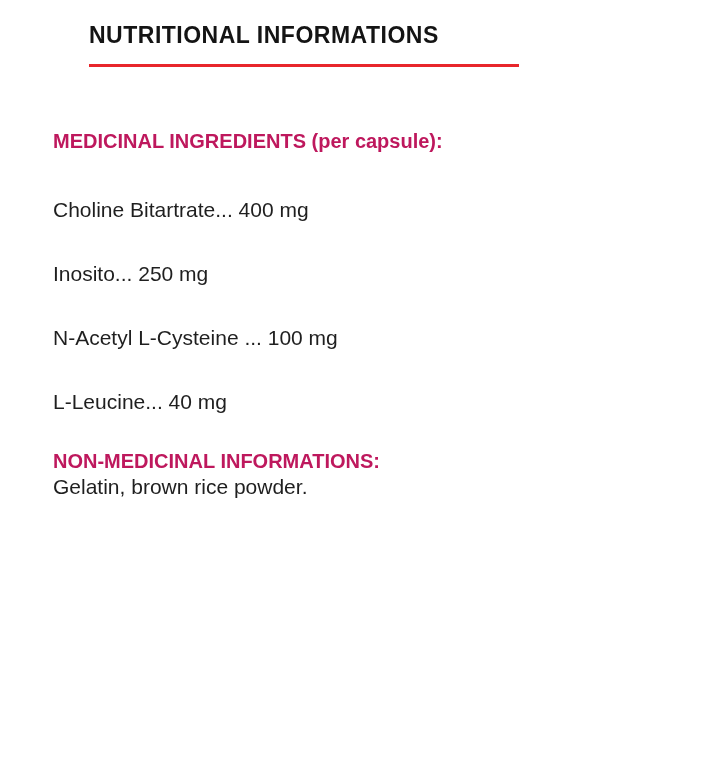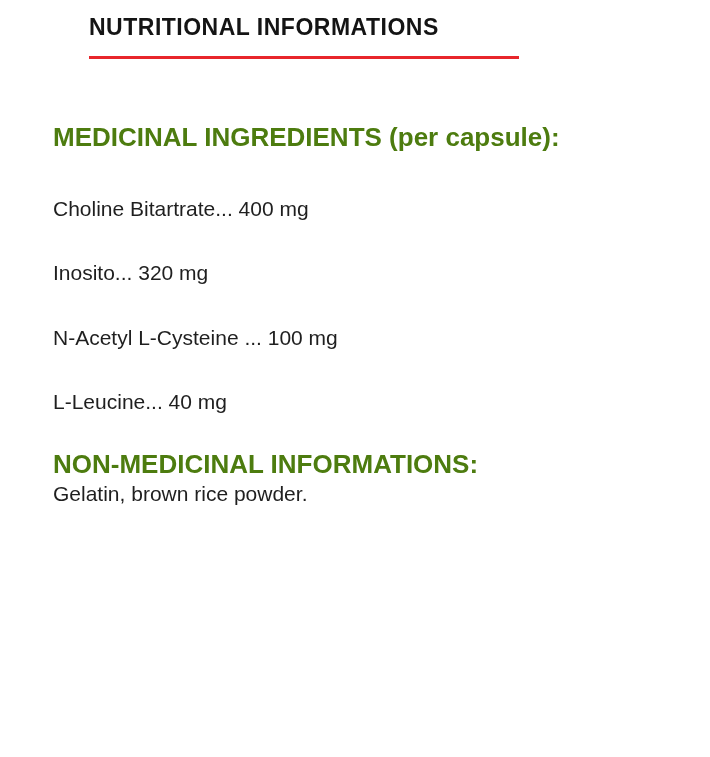--- a/index.html
+++ b/index.html
@@ -15,21 +15,21 @@
     overflow: hidden;
   }
   .page {
     position: relative;
     width: 710px;
     height: 757px;
     box-sizing: border-box;
     padding: 0;
   }
   .title-block {
-    padding-top: 14px;
+    padding-top: 22px;
     padding-left: 89px;
   }
   .title {
     font-size: 23px;
     font-weight: bold;
     letter-spacing: 0.5px;
     color: #141414;
     line-height: 1.2;
     margin: 0;
   }
@@ -38,23 +38,23 @@
     width: 430px;
     height: 3px;
     background: #e8262b;
   }
   .body-block {
     padding-left: 53px;
     padding-right: 40px;
     margin-top: 62px;
   }
   .heading {
-    font-size: 26px;
+    font-size: 20px;
     font-weight: bold;
-    color: #4d7c0f;
+    color: #be185d;
     margin: 0 0 0 0;
     line-height: 1.25;
   }
   .ingredient {
     font-size: 21px;
     font-weight: normal;
     color: #1f1f1f;
     line-height: 1.25;
     margin: 0;
   }
@@ -73,21 +73,21 @@
     <div class="title-rule" style="background: rgb(232, 38, 43);"></div>
   </div>
 
   <div class="body-block">
 
     <div>
       <p class="heading">MEDICINAL INGREDIENTS (per capsule):</p>
       <div class="gap-lg"></div>
       <p class="ingredient">Choline Bitartrate... 400 mg</p>
       <div class="gap-md"></div>
-      <p class="ingredient">Inosito... 320 mg</p>
+      <p class="ingredient">Inosito... 250 mg</p>
       <div class="gap-md"></div>
       <p class="ingredient">N-Acetyl L-Cysteine ... 100 mg</p>
       <div class="gap-md"></div>
       <p class="ingredient">L-Leucine... 40 mg</p>
     </div>
 
     <div class="nonmed-block">
       <p class="heading">NON-MEDICINAL INFORMATIONS:</p>
       <p class="ingredient nonmed-text">Gelatin, brown rice powder.</p>
     </div>

